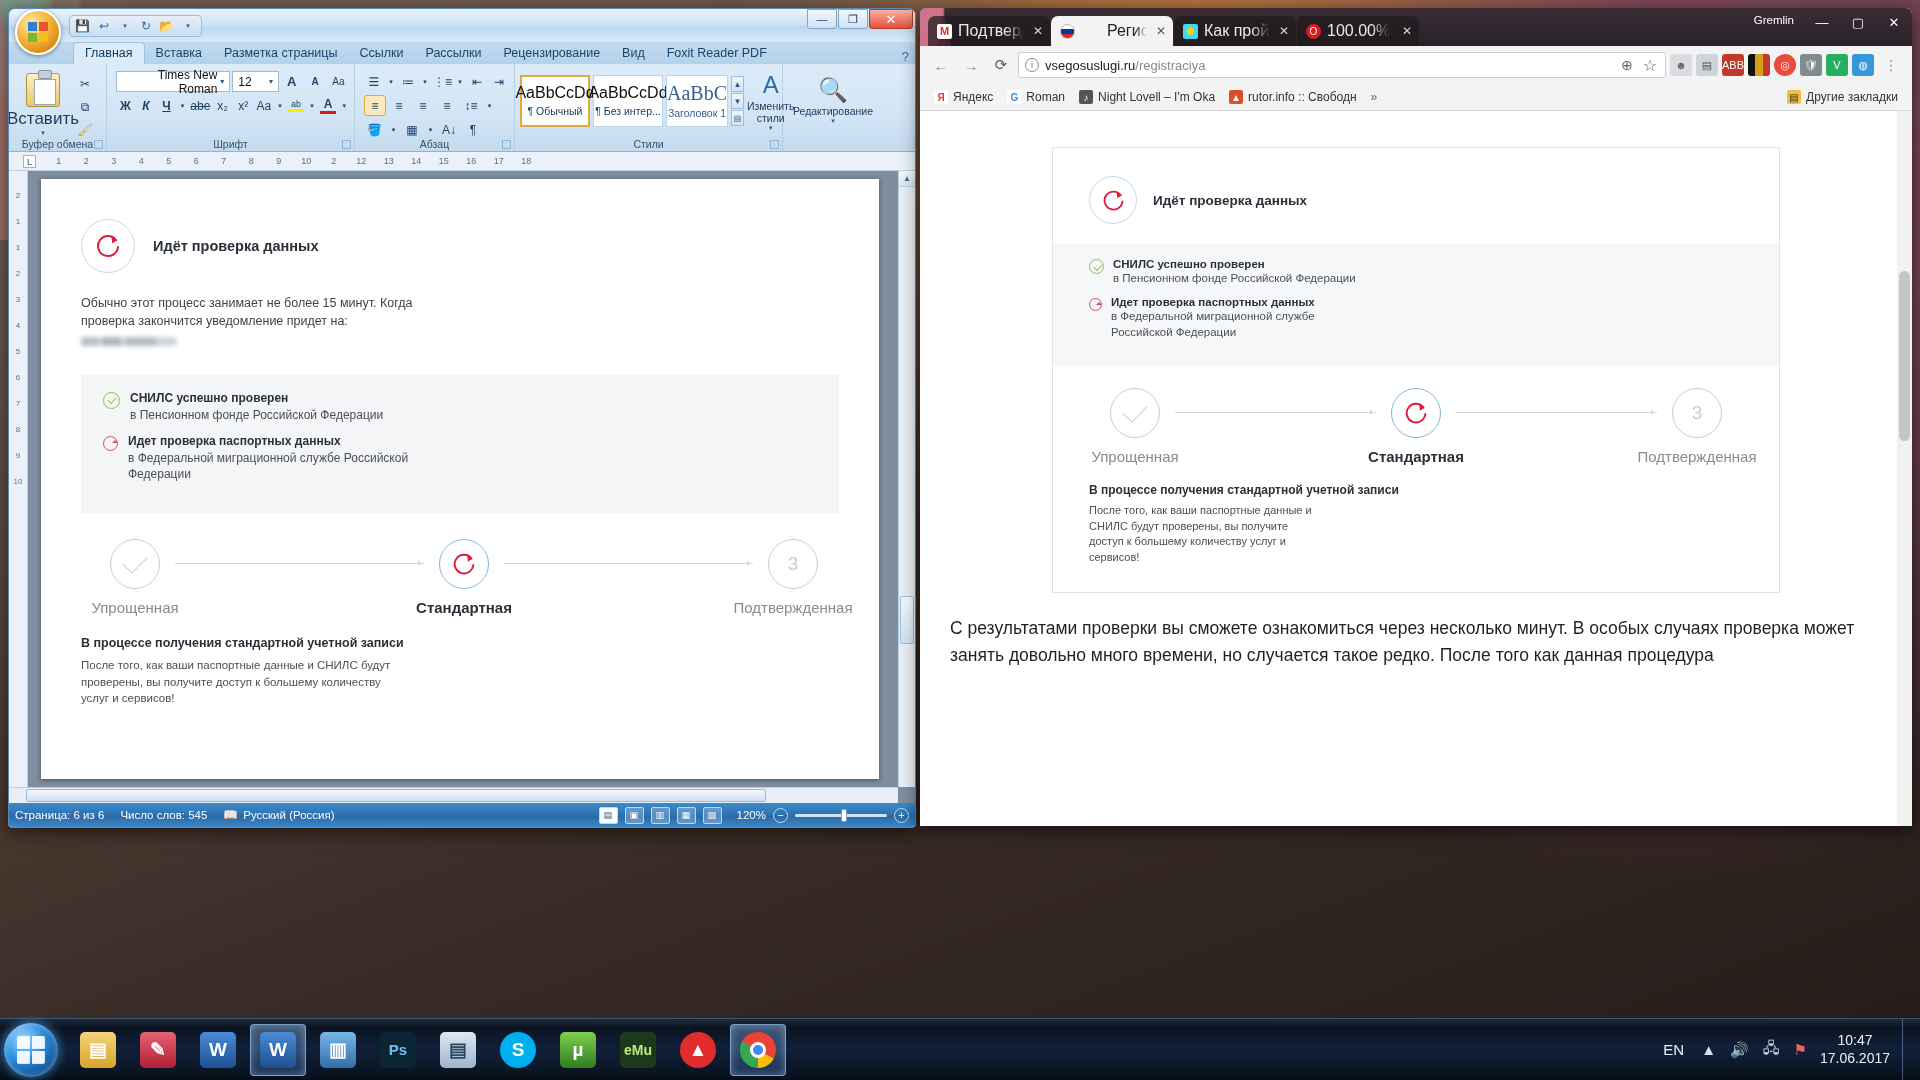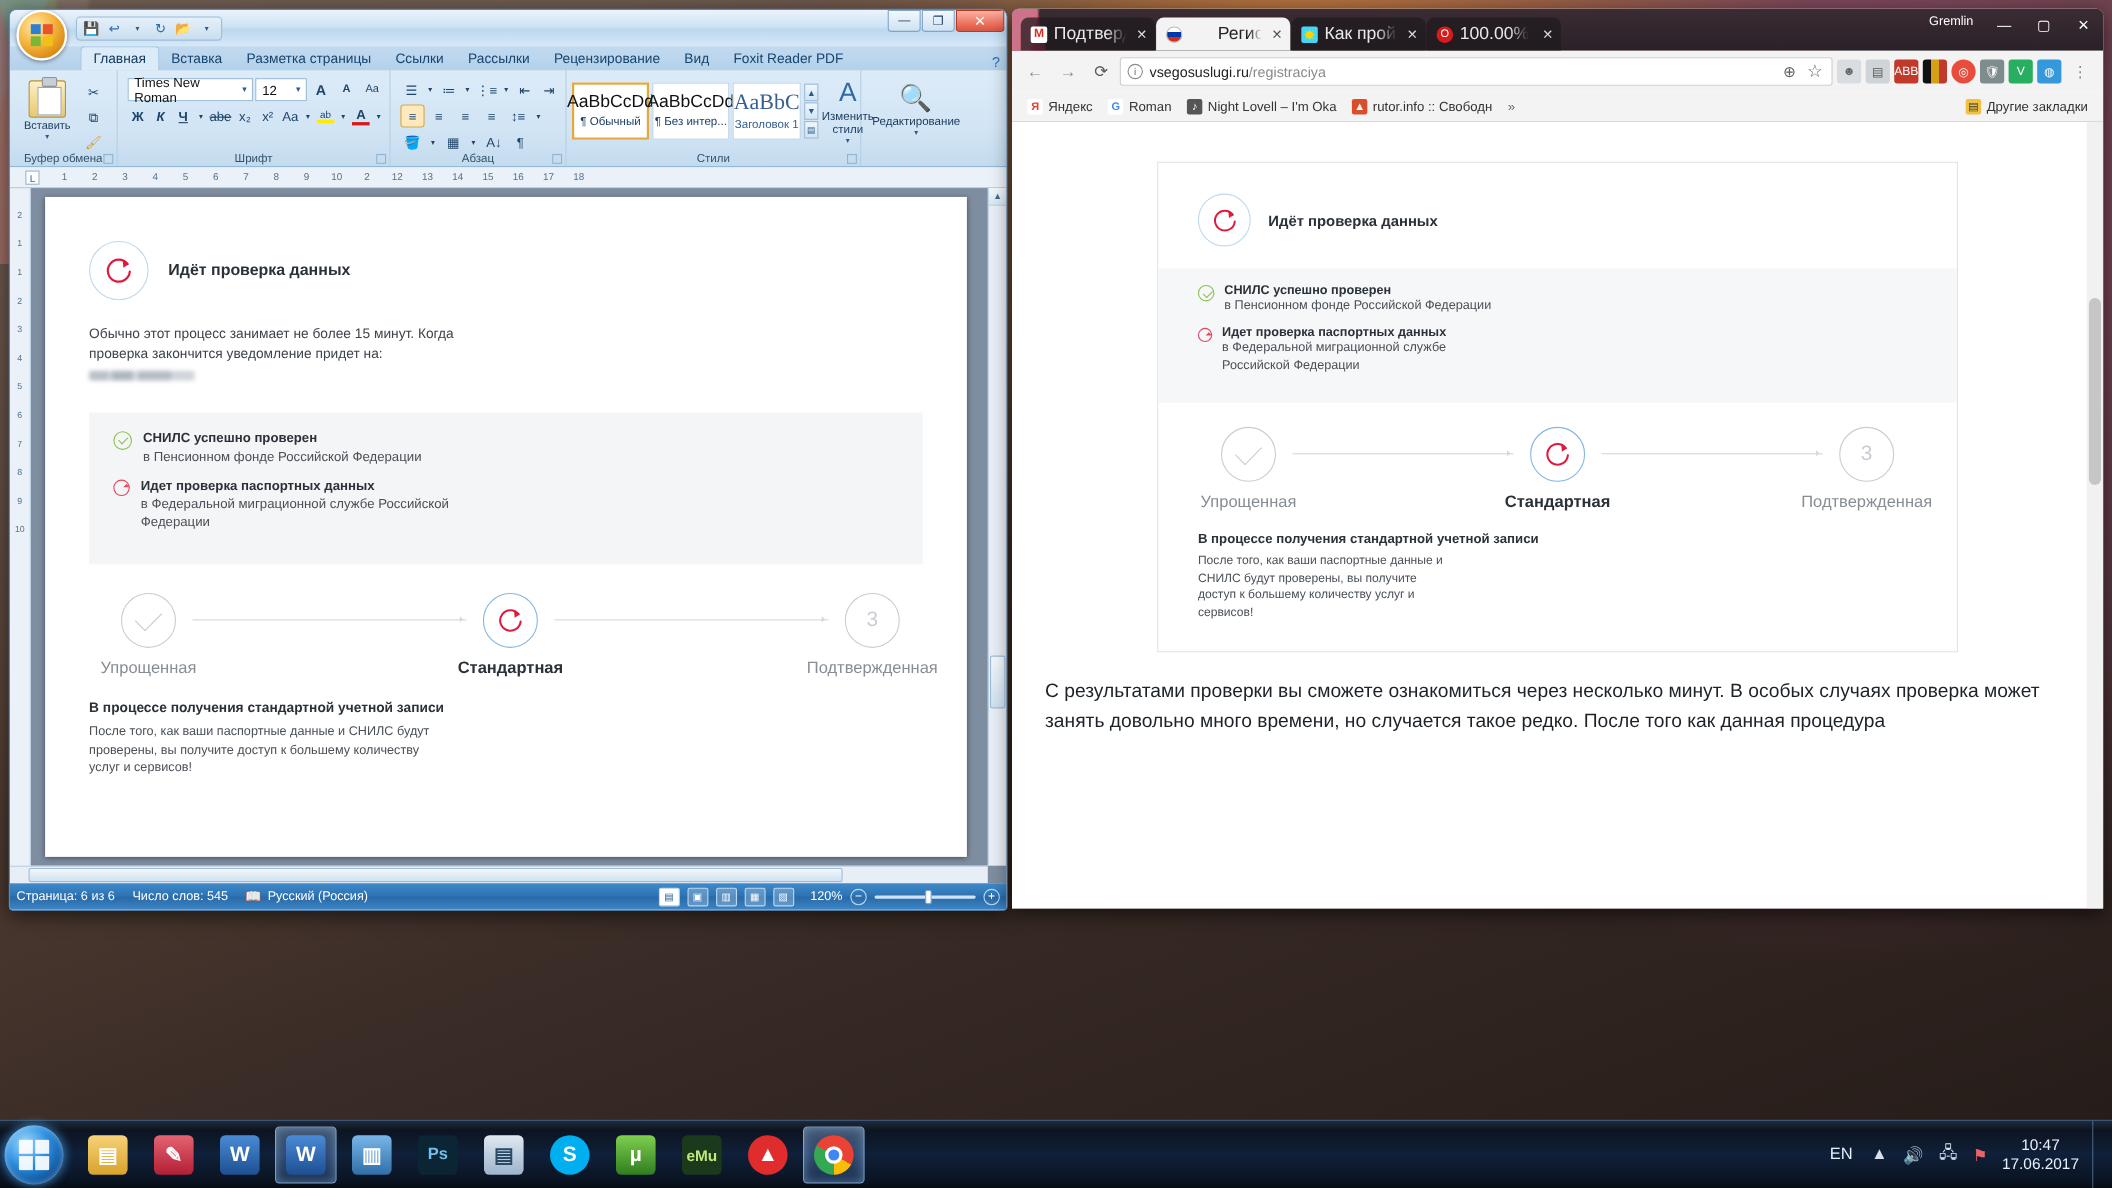--- a/index.html
+++ b/index.html
@@ -130,23 +130,23 @@
   .rgroup{position:relative;border-right:1px solid #b6cfe4;padding:3px 5px 0;display:flex;flex-direction:column;}
   .rgroup .glabel{position:absolute;bottom:1px;left:0;right:0;text-align:center;font-size:10.5px;color:#31536f;}
   .rgroup .gdlg{position:absolute;bottom:2px;right:3px;width:9px;height:9px;border:1px solid #8fb4d4;}
   .rgroup .grow{display:flex;align-items:center;gap:2px;}
   .btnbox{border:1px solid transparent;border-radius:3px;display:flex;align-items:center;justify-content:center;}
   .sm{width:22px;height:21px;font-size:12px;color:#1d4469;}
   .clipboard-big{width:58px;display:flex;flex-direction:column;align-items:center;justify-content:flex-start;padding-top:2px;}
   .clip-ico{width:34px;height:34px;background:linear-gradient(180deg,#fdf0c9,#e9c86a);border:1px solid #b7923c;border-radius:3px;position:relative;}
   .clip-ico::before{content:"";position:absolute;left:7px;top:5px;width:20px;height:24px;background:#fff;border:1px solid #9aa7b4;}
   .clip-ico::after{content:"";position:absolute;left:11px;top:-4px;width:12px;height:7px;background:#c9ced6;border:1px solid #8b939c;border-radius:2px;}
-  .clip-label{font-size:10px;color:#1b3a5e;margin-top:2px;}
+  .clip-label{font-size:17px;color:#1b3a5e;margin-top:2px;}
   .combo{height:21px;border:1px solid #9dbcd8;background:#fff;display:flex;align-items:center;
-         padding:0 2px 0 5px;font-size:12px;color:#111;}
+         padding:0 2px 0 5px;font-size:12px;color:#111;text-align:right;}
   .combo .car{margin-left:auto;font-size:8px;color:#2a5c8b;padding:0 3px;}
   .bold{font-weight:bold;} .ital{font-style:italic;} .und{text-decoration:underline;}
   .stylebox{display:flex;align-items:center;gap:3px;padding-top:3px;}
   .sgal{width:70px;height:52px;background:#fff;border:1px solid #bcd3e6;display:flex;flex-direction:column;
         align-items:center;justify-content:center;}
   .sgal.sel{border:2px solid #e3a93c;box-shadow:0 0 0 1px #fff inset;}
   .sgal .big{font-size:16px;color:#111;font-family:"Liberation Sans",sans-serif;line-height:1;}
   .sgal.h1 .big{font-family:"Liberation Serif",serif;font-size:20px;color:#365f91;}
   .sgal .cap{font-size:10.5px;color:#1c3f66;margin-top:4px;white-space:nowrap;}
   .sgal.h1 .cap{color:#365f91;}

